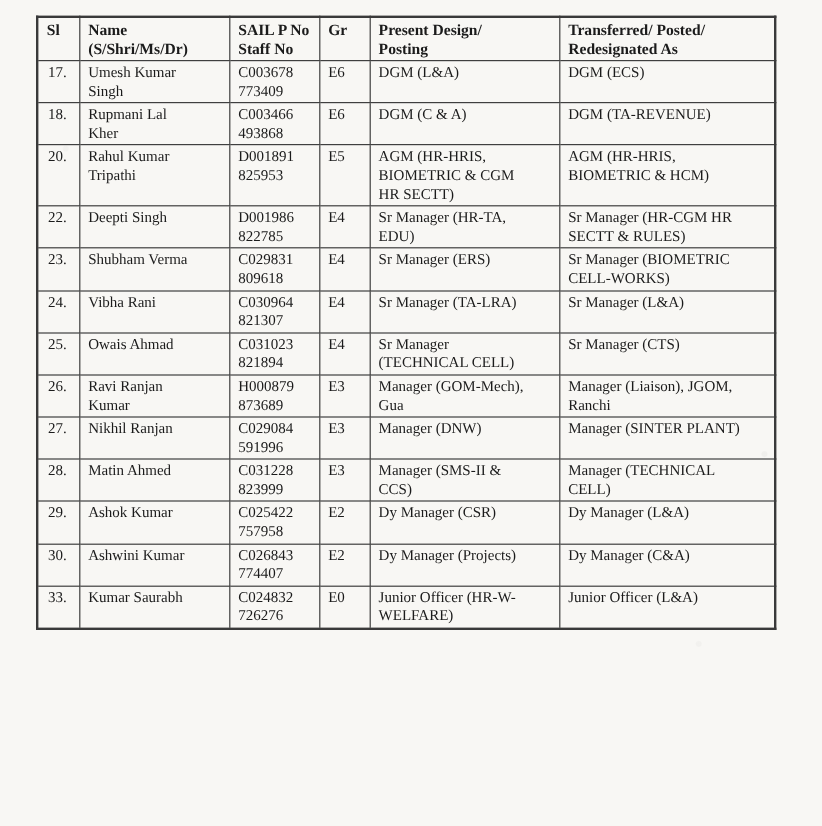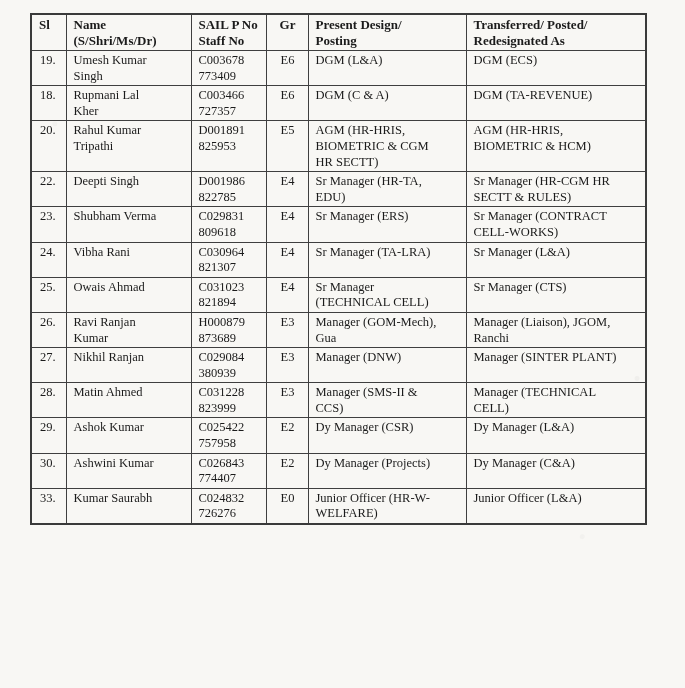--- a/index.html
+++ b/index.html
@@ -37,21 +37,21 @@
   th{
     font-size:13px;
     font-weight:bold;
     line-height:16px;
     padding-top:2px;
   }
   td.col-sl{padding-left:8px;}
   .col-sl{width:35px;}
   .col-name{width:125px;margin-left:12px;}
   .col-sail{width:75px;}
-  .col-gr{width:42px;text-align:center;}
+  .col-gr{width:42px;}
   .col-present{width:158px;}
   .col-transferred{width:180px;}
 </style>
 </head>
 <body>
 
 <div class="page">
   <table class="doc">
     <colgroup>
       <col class="col-sl">
@@ -70,35 +70,35 @@
 Staff No</th>
         <th class="col-gr">Gr</th>
         <th class="col-present">Present Design/
 Posting</th>
         <th class="col-transferred">Transferred/ Posted/
 Redesignated As</th>
       </tr>
     </thead>
     <tbody>
         <tr>
-          <td class="col-sl">19.</td>
+          <td class="col-sl">17.</td>
           <td class="col-name">Umesh Kumar
 Singh</td>
           <td class="col-sail">C003678
 773409</td>
           <td class="col-gr">E6</td>
           <td class="col-present">DGM (L&amp;A)</td>
           <td class="col-transferred">DGM (ECS)</td>
         </tr>
         <tr>
           <td class="col-sl">18.</td>
           <td class="col-name">Rupmani Lal
 Kher</td>
           <td class="col-sail">C003466
-727357</td>
+493868</td>
           <td class="col-gr">E6</td>
           <td class="col-present">DGM (C &amp; A)</td>
           <td class="col-transferred">DGM (TA-REVENUE)</td>
         </tr>
         <tr>
           <td class="col-sl">20.</td>
           <td class="col-name">Rahul Kumar
 Tripathi</td>
           <td class="col-sail">D001891
 825953</td>
@@ -120,21 +120,21 @@
           <td class="col-transferred">Sr Manager (HR-CGM HR
 SECTT &amp; RULES)</td>
         </tr>
         <tr>
           <td class="col-sl">23.</td>
           <td class="col-name">Shubham Verma</td>
           <td class="col-sail">C029831
 809618</td>
           <td class="col-gr">E4</td>
           <td class="col-present">Sr Manager (ERS)</td>
-          <td class="col-transferred">Sr Manager (CONTRACT
+          <td class="col-transferred">Sr Manager (BIOMETRIC
 CELL-WORKS)</td>
         </tr>
         <tr>
           <td class="col-sl">24.</td>
           <td class="col-name">Vibha Rani</td>
           <td class="col-sail">C030964
 821307</td>
           <td class="col-gr">E4</td>
           <td class="col-present">Sr Manager (TA-LRA)</td>
           <td class="col-transferred">Sr Manager (L&amp;A)</td>
@@ -158,21 +158,21 @@
           <td class="col-gr">E3</td>
           <td class="col-present">Manager (GOM-Mech),
 Gua</td>
           <td class="col-transferred">Manager (Liaison), JGOM,
 Ranchi</td>
         </tr>
         <tr>
           <td class="col-sl">27.</td>
           <td class="col-name">Nikhil Ranjan</td>
           <td class="col-sail">C029084
-380939</td>
+591996</td>
           <td class="col-gr">E3</td>
           <td class="col-present">Manager (DNW)</td>
           <td class="col-transferred">Manager (SINTER PLANT)</td>
         </tr>
         <tr>
           <td class="col-sl">28.</td>
           <td class="col-name">Matin Ahmed</td>
           <td class="col-sail">C031228
 823999</td>
           <td class="col-gr">E3</td>

